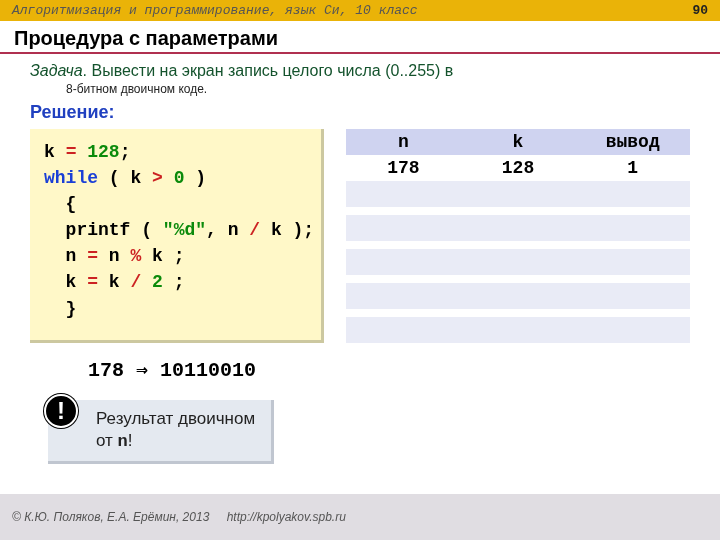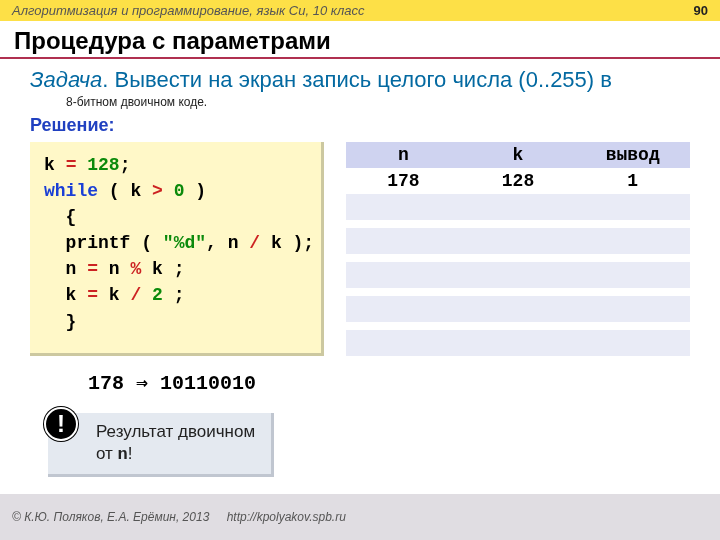--- a/index.html
+++ b/index.html
@@ -4,38 +4,39 @@
 <style>
   * { margin: 0; padding: 0; box-sizing: border-box; }
   body {
     width: 720px; height: 540px;
     background: #fff;
     font-family: Arial, sans-serif;
     position: relative;
     overflow: hidden;
   }
   .header-bar {
-    background: #fde047;
+    background: #eab308;
     padding: 3px 12px;
     font-size: 13px;
     font-style: italic;
     color: #555;
     display: flex;
     justify-content: space-between;
+    font-family: Liberation Mono, monospace;
   }
   .page-num { font-weight: bold; font-style: normal; color: #222; }
   .title {
     padding: 6px 14px 2px 14px;
-    font-size: 24px;
+    font-size: 20px;
     font-weight: bold;
     color: #000;
     border-bottom: 2.5px solid #b03050;
   }
   .content { padding: 8px 30px 0 30px; }
-  .task { font-size: 22px; color: #0369a1; }
+  .task { font-size: 16px; color: #14532d; }
   .task-em { font-style: italic; }
   .task-cont { padding-left: 36px; font-size: 12px; color: #222; margin-top:2px;}
   .solution-label { color: #2040c0; font-weight: bold; font-size: 18px; margin-top: 6px; }
   .main-row { display: flex; gap: 22px; margin-top: 6px; }
   .codebox {
     background: #fff8c8;
     border-right: 3px solid #ccc8a0;
     border-bottom: 3px solid #ccc8a0;
     padding: 10px 16px 10px 14px;
     font-family: "Courier New", monospace;

